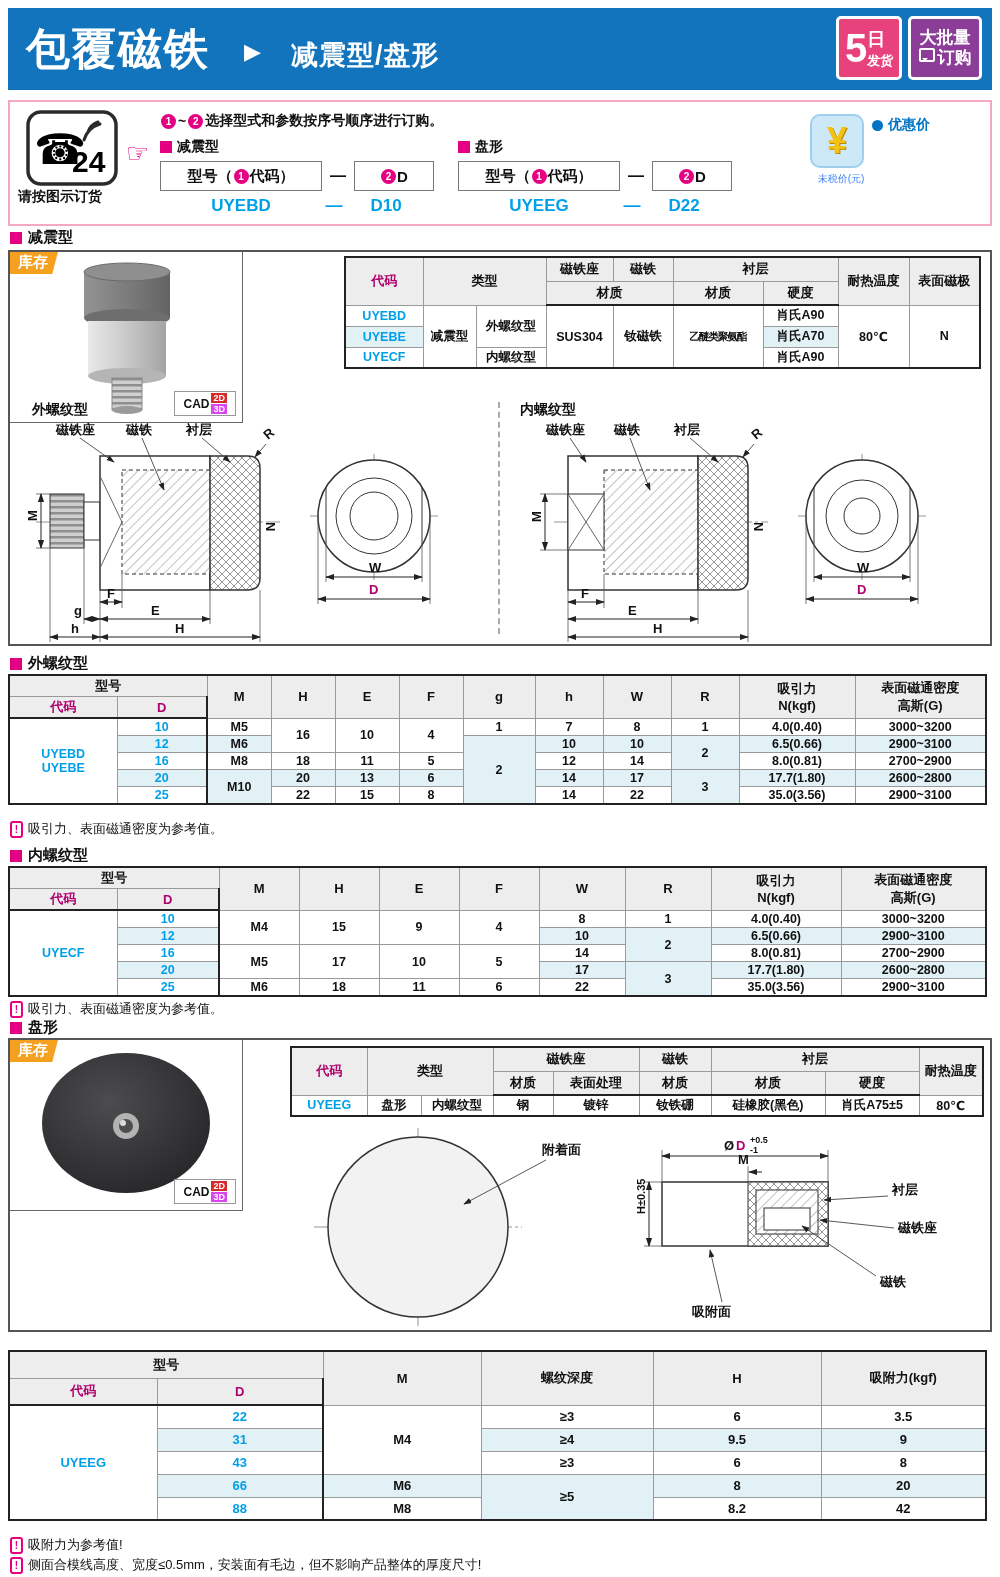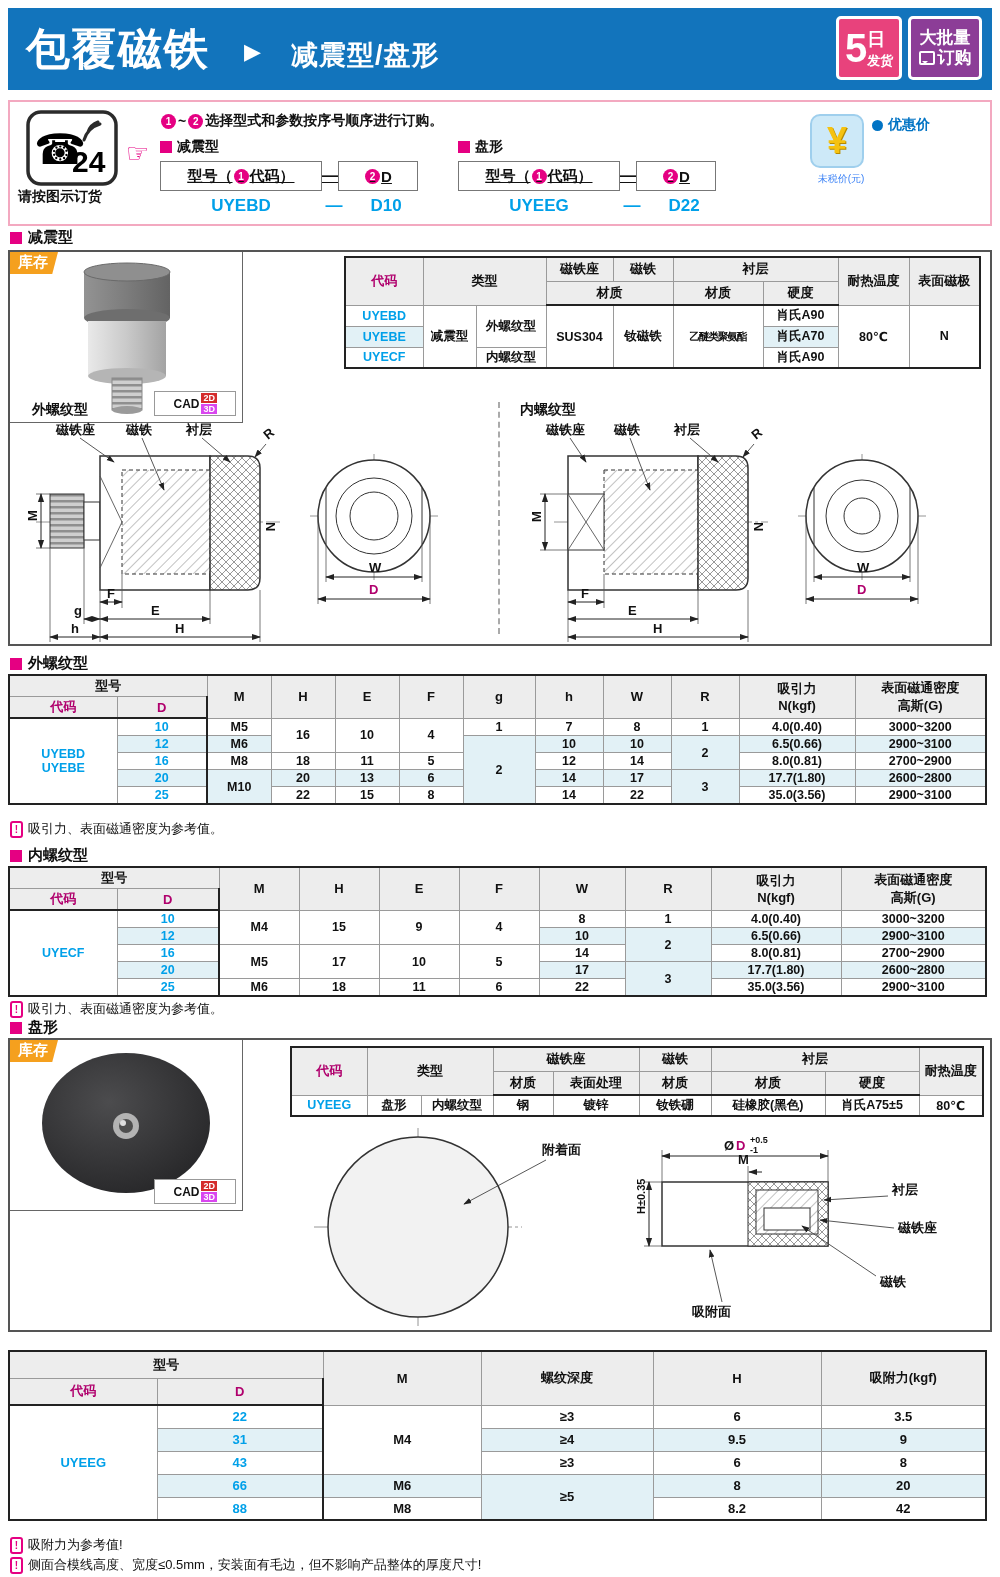--- a/index.html
+++ b/index.html
@@ -13,35 +13,35 @@
   .hbar .subtitle{color:#fff;font-size:27px;font-weight:bold;margin-top:12px;letter-spacing:1px;text-align:right;}
   .badges{position:absolute;right:10px;top:8px;display:flex;gap:6px;}
   .badge{border:3px solid #fff;border-radius:5px;color:#fff;font-weight:bold;box-sizing:border-box;}
   .badge.ship{background:#e8427c;width:66px;height:64px;display:flex;align-items:center;justify-content:center;}
   .badge.ship .big{font-size:40px;line-height:1;}
   .badge.ship .col{display:flex;flex-direction:column;align-items:flex-start;line-height:1;}
   .badge.ship .mid{font-size:18px;}
   .badge.ship .small{font-size:13px;margin-top:6px;}
   .badge.bulk{background:#8c3d97;width:74px;height:64px;display:flex;flex-direction:column;align-items:center;justify-content:center;line-height:1.15;}
   .badge.bulk .l1{font-size:17px;}
-  .badge.bulk .l2{font-size:17px;display:flex;align-items:center;gap:3px;}
+  .badge.bulk .l2{font-size:17px;display:flex;align-items:flex-start;gap:3px;}
   .bubble-icon{display:inline-block;width:12px;height:10px;border:2px solid #fff;border-radius:2px;position:relative;}
   .bubble-icon:after{content:"";position:absolute;left:1px;bottom:-4px;border:3px solid transparent;border-top-color:#fff;}
 
   
   .obox{left:8px;top:100px;width:980px;height:122px;border:2px solid #f3a9c0;background:#fff;}
   .phone{left:16px;top:8px;}
   .phone-caption{left:8px;top:86px;font-size:14px;font-weight:bold;width:120px;}
   .finger{left:116px;top:36px;color:#e50082;font-size:26px;}
   .instr{left:150px;top:10px;font-size:14px;font-weight:bold;display:flex;align-items:center;gap:1px;}
   .cnum{display:inline-block;width:15px;height:15px;border-radius:50%;background:#e50082;color:#fff;font-size:10px;font-weight:bold;text-align:center;line-height:15px;vertical-align:1px;margin:0 1px;}
   .grp-label{font-size:14px;font-weight:bold;display:flex;align-items:center;gap:5px;}
   .sq{display:inline-block;width:12px;height:12px;background:#e50082;}
   .grp{display:flex;flex-direction:column;gap:5px;}
-  .grp-boxes{display:flex;align-items:center;gap:0;text-decoration:underline;}
+  .grp-boxes{display:flex;align-items:center;gap:8px;}
   .mbox{border:1px solid #777;background:#fff;height:28px;display:flex;align-items:center;justify-content:center;font-size:15px;font-weight:bold;padding:0 10px;}
   .mbox.b1{width:140px;}
   .mbox.b2{width:58px;}
   .dash{font-size:16px;font-weight:bold;}
   .grp-ex{display:flex;font-size:17px;font-weight:bold;color:#00a0e9;}
   .grp-ex .c1{width:162px;text-align:center;}
   .grp-ex .c2{width:24px;text-align:center;}
   .grp-ex .c3{width:80px;text-align:center;}
   .yen{left:800px;top:12px;width:50px;height:50px;border:2px solid #9fcfed;border-radius:10px;background:#cde9f8;color:#f5c211;font-size:36px;font-weight:bold;display:flex;align-items:center;justify-content:center;text-shadow:1px 1px 0 #b58900;}
   .yen-caption{left:786px;top:70px;color:#3b82f6;font-weight:normal;font-size:10px;width:90px;text-align:center;}
@@ -51,21 +51,21 @@
 
   
   .slabel{font-size:15px;font-weight:bold;display:flex;align-items:center;gap:6px;}
   .note{font-size:13px;display:flex;align-items:center;gap:5px;}
   .note-icon{display:inline-flex;width:9px;height:13px;border:2px solid #e50082;border-radius:3px;color:#e50082;font-size:10px;font-weight:bold;align-items:center;justify-content:center;}
 
   
   .secbox{border:2px solid #555;background:#fff;box-sizing:border-box;}
   .imgbox{left:0;top:0;width:232px;height:170px;border-right:1px solid #666;border-bottom:1px solid #666;background:#fff;}
   .stock{position:absolute;left:0;top:0;background:#f5a01e;color:#fff;font-weight:bold;font-size:15px;padding:1px 10px 2px 8px;clip-path:polygon(0 0,100% 0,88% 100%,0 100%);}
-  .cadge{position:absolute;right:6px;bottom:6px;display:flex;align-items:center;border:1px solid #999;background:#fff;padding:1px 18px;gap:2px;}
+  .cadge{position:absolute;right:6px;bottom:6px;display:flex;align-items:center;border:1px solid #999;background:#fff;padding:1px 8px;gap:2px;}
   .cadge .cad{font-size:12px;font-weight:bold;letter-spacing:0;}
   .cadge .stack{display:flex;flex-direction:column;gap:1px;}
   .cadge .c2{background:#d42b2b;color:#fff;font-size:9px;font-weight:bold;padding:0 2px;line-height:10px;}
   .cadge .c3{background:#d946ef;color:#fff;font-size:9px;font-weight:bold;padding:0 2px;line-height:10px;}
   .divider{border-left:2px dashed #aaa;width:0;}
 
   
   .tb table{border-collapse:collapse;table-layout:fixed;border:2px solid #222;}
   .tb th,.tb td{border:1px solid #9a9a9a;text-align:center;vertical-align:middle;white-space:pre-line;padding:1px 2px;box-sizing:border-box;overflow:hidden;}
   .tb th{background:#ededed;font-weight:bold;font-size:13px;}

